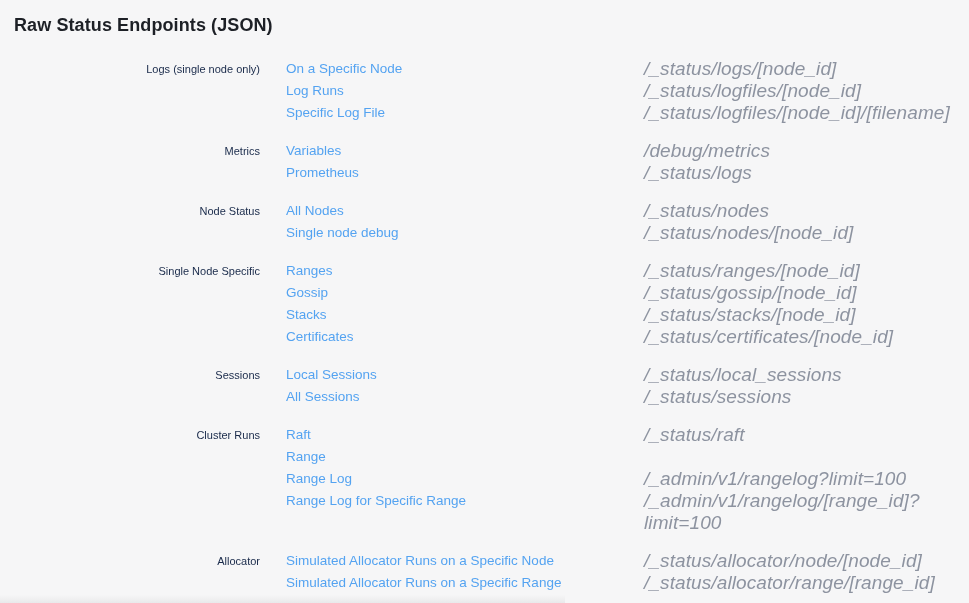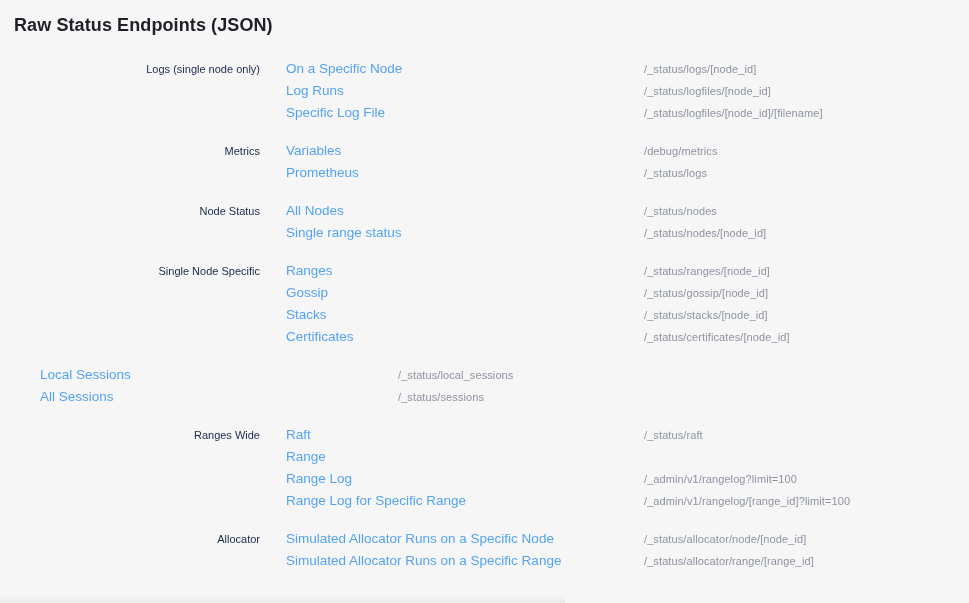--- a/index.html
+++ b/index.html
@@ -49,23 +49,24 @@
   }
   .endpoint-link {
     flex: 0 0 358px;
     width: 358px;
     font-size: 13.5px;
     color: var(--link-color, #54a3f1);
     text-decoration: none;
     cursor: pointer;
   }
   .endpoint-path {
-    font-size: 11px;
+    font-size: 19px;
     color: var(--path-color, #8d93a0);
     letter-spacing: 0.1px;
+    font-style: italic;
   }
   .bottom-artifact {
     position: absolute;
     left: 0; bottom: 0;
     width: 565px; height: 8px;
     background: linear-gradient(to top, #e9e9eb, rgba(233,233,235,0));
     pointer-events: none;
   }
 </style>
 </head>
@@ -112,21 +113,21 @@
 
   <div class="section">
     <div class="category-cell">Node Status</div>
     <div class="section-rows">
   <div class="endpoint-row">
     <a class="endpoint-link">All Nodes</a>
     <span class="endpoint-path">/_status/nodes</span>
   </div>
 
   <div class="endpoint-row">
-    <a class="endpoint-link">Single range status</a>
+    <a class="endpoint-link">Single node debug</a>
     <span class="endpoint-path">/_status/nodes/[node_id]</span>
   </div>
 </div>
   </div>
 
   <div class="section">
     <div class="category-cell">Single Node Specific</div>
     <div class="section-rows">
   <div class="endpoint-row">
     <a class="endpoint-link">Ranges</a>
@@ -144,35 +145,36 @@
   </div>
 
   <div class="endpoint-row">
     <a class="endpoint-link">Certificates</a>
     <span class="endpoint-path">/_status/certificates/[node_id]</span>
   </div>
 </div>
   </div>
 
   <div class="section">
+    <div class="category-cell">Sessions</div>
     <div class="section-rows">
   <div class="endpoint-row">
     <a class="endpoint-link">Local Sessions</a>
     <span class="endpoint-path">/_status/local_sessions</span>
   </div>
 
   <div class="endpoint-row">
     <a class="endpoint-link">All Sessions</a>
     <span class="endpoint-path">/_status/sessions</span>
   </div>
 </div>
   </div>
 
   <div class="section">
-    <div class="category-cell">Ranges Wide</div>
+    <div class="category-cell">Cluster Runs</div>
     <div class="section-rows">
   <div class="endpoint-row">
     <a class="endpoint-link">Raft</a>
     <span class="endpoint-path">/_status/raft</span>
   </div>
 
   <div class="endpoint-row">
     <a class="endpoint-link">Range</a>
   </div>
 

